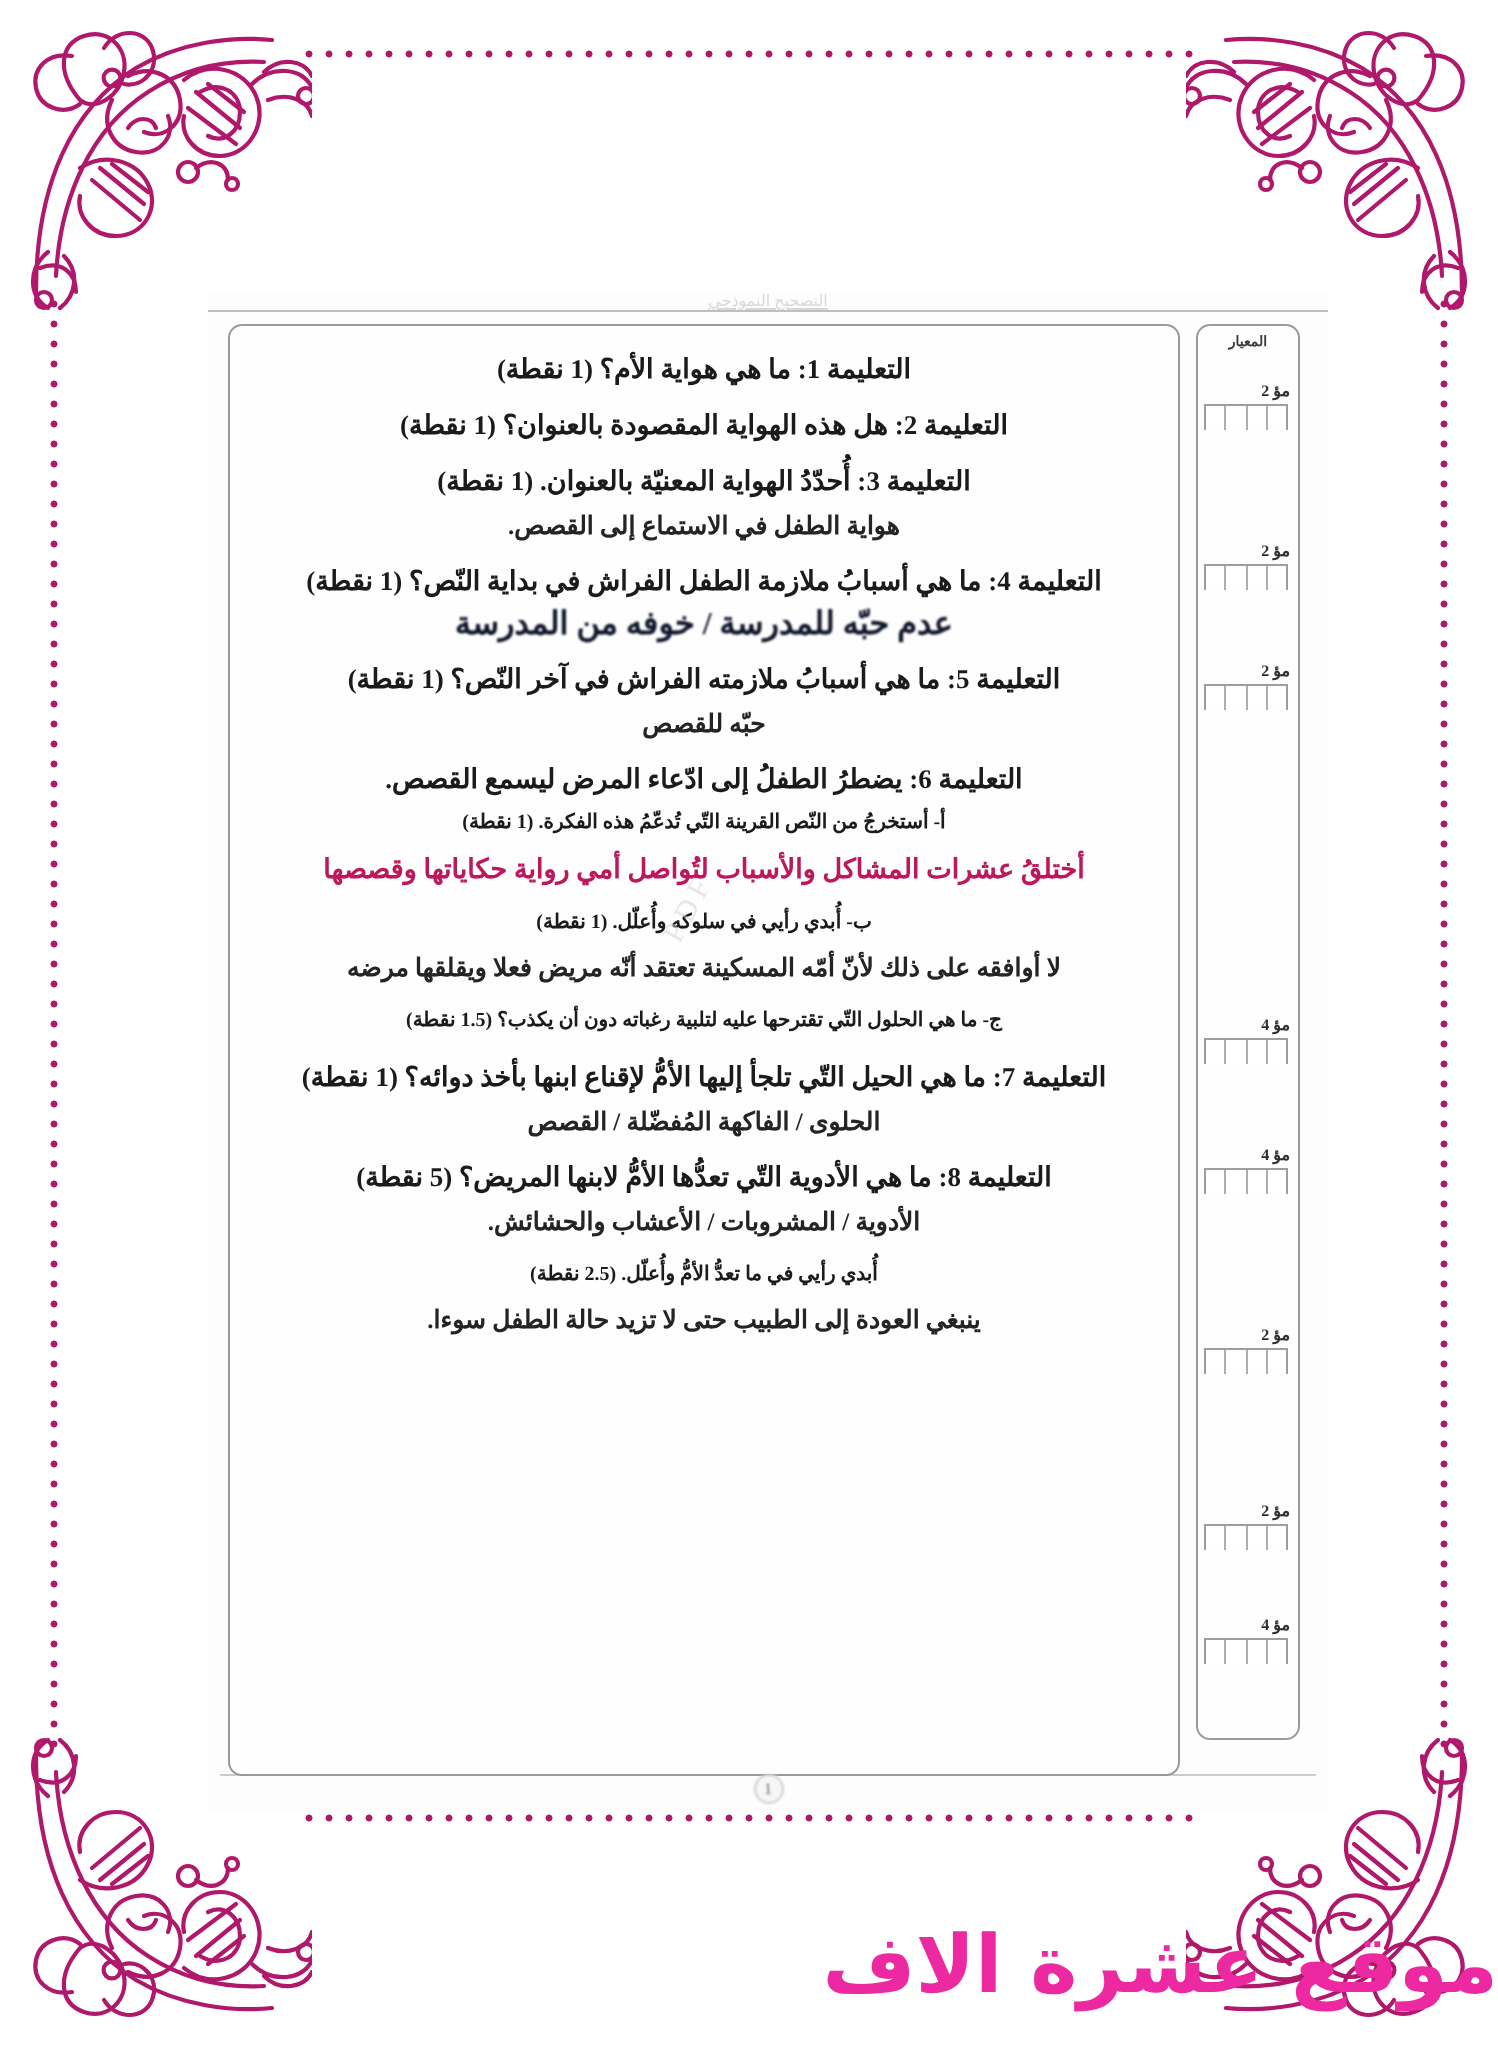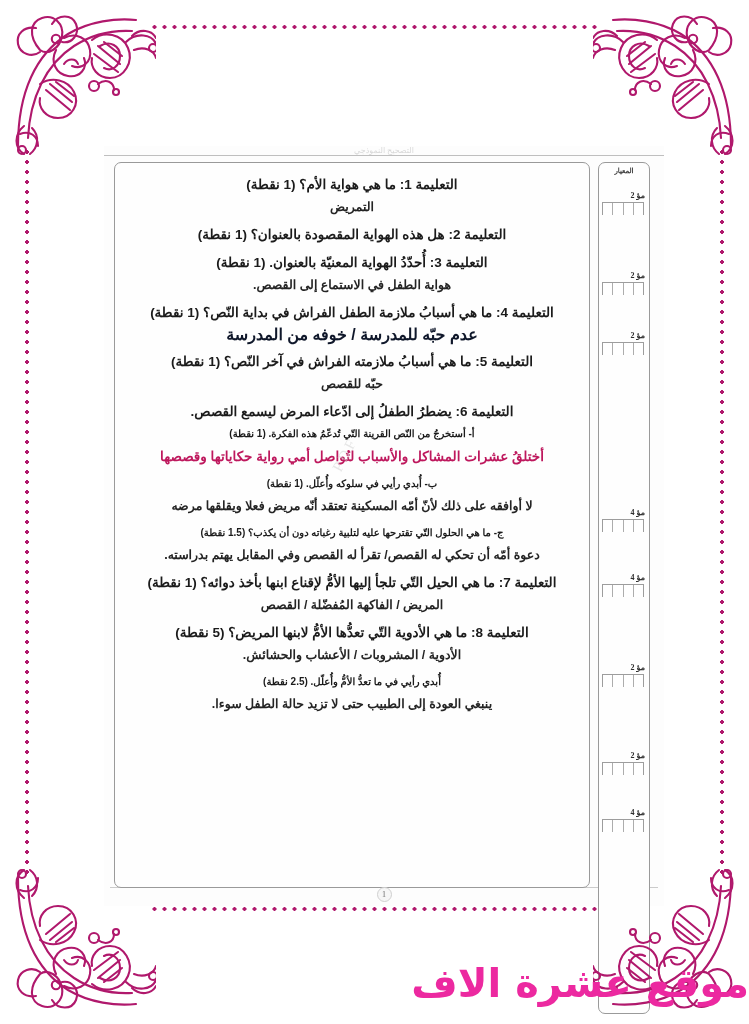--- a/index.html
+++ b/index.html
@@ -71,35 +71,36 @@
     position: absolute;
     top: 0; right: 0; left: 0;
     height: 14px;
     overflow: hidden;
     opacity: .22;
     font-size: 8px;
     color: #555;
     text-align: center;
     letter-spacing: .5px;
     white-space: nowrap;
+    text-decoration: underline;
   }
   .sheet-topline {
     position: absolute;
     top: 9px; left: 0; right: 0;
     border-top: 1px solid #8d8d8d;
     opacity: .55;
   }
 
   
   .criteria-col {
     position: absolute;
     top: 16px;
     right: 14px;
     width: 52px;
-    height: 852px;
+    height: 708px;
     border: 1px solid #9a9a9a;
     border-radius: 7px;
     background: #fefefe;
     box-sizing: border-box;
     padding-top: 4px;
     z-index: 3;
   }
   .criteria-title {
     text-align: center;
     font-size: 7px;
@@ -150,21 +151,21 @@
     box-sizing: border-box;
     padding: 12px 18px 8px 18px;
     z-index: 3;
     overflow: hidden;
   }
 
   .line {
     direction: rtl;
     text-align: center;
     color: #1b1b1b;
-    font-family: Liberation Sans, sans-serif;
+    font-family: Liberation Serif, serif;
     margin: 0 0 4px 0;
     white-space: nowrap;
   }
   .q {
     font-size: 13.5px;
     font-weight: bold;
     line-height: 19px;
     filter: blur(.18px);
   }
   .a {
@@ -462,45 +463,43 @@
             <span></span>
             <span></span>
           </div>
         </div>
       </div>
   </div>
 
   <div class="body-col">
     <div id="entries">
         <div class="line q">التعليمة 1: ما هي هواية الأم؟ (1 نقطة)</div>
-        <div class="line a">التمريض</div>
         <div class="spacer-sm"></div>
         <div class="line q">التعليمة 2: هل هذه الهواية المقصودة بالعنوان؟ (1 نقطة)</div>
         <div class="spacer-sm"></div>
         <div class="line q">التعليمة 3: أُحدّدُ الهواية المعنيّة بالعنوان.  (1 نقطة)</div>
         <div class="line a">هواية الطفل في الاستماع إلى القصص.</div>
         <div class="spacer-sm"></div>
         <div class="line q">التعليمة 4: ما هي أسبابُ ملازمة الطفل الفراش في بداية النّص؟ (1 نقطة)</div>
         <div class="line a-faint">عدم حبّه للمدرسة / خوفه من المدرسة</div>
         <div class="spacer-sm"></div>
         <div class="line q">التعليمة 5: ما هي أسبابُ ملازمته الفراش في آخر النّص؟ (1 نقطة)</div>
         <div class="line a">حبّه للقصص</div>
         <div class="spacer-sm"></div>
         <div class="line q">التعليمة 6: يضطرُ الطفلُ إلى ادّعاء المرض ليسمع القصص.</div>
         <div class="line q-sub">أ- أستخرجُ من النّص القرينة التّي تُدعّمُ هذه الفكرة. (1 نقطة)</div>
         <div class="line quote-bold">أختلقُ عشرات المشاكل والأسباب لتُواصل أمي رواية حكاياتها وقصصها</div>
         <div class="spacer-sm"></div>
         <div class="line q-sub">ب- أُبدي رأيي في سلوكه وأُعلّل. (1 نقطة)</div>
         <div class="line a">لا أوافقه على ذلك لأنّ أمّه المسكينة تعتقد أنّه مريض فعلا ويقلقها مرضه</div>
         <div class="spacer-sm"></div>
         <div class="line q-sub">ج- ما هي الحلول التّي تقترحها عليه لتلبية رغباته دون أن يكذب؟ (1.5 نقطة)</div>
-        <div class="line a">دعوة أمّه أن تحكي له القصص/ تقرأ له القصص وفي المقابل يهتم بدراسته.</div>
         <div class="spacer-sm"></div>
         <div class="line q">التعليمة 7: ما هي الحيل التّي تلجأ إليها الأمُّ لإقناع ابنها بأخذ دوائه؟ (1 نقطة)</div>
-        <div class="line a">المريض / الفاكهة المُفضّلة / القصص</div>
+        <div class="line a">الحلوى / الفاكهة المُفضّلة / القصص</div>
         <div class="spacer-sm"></div>
         <div class="line q">التعليمة 8: ما هي الأدوية التّي تعدُّها الأمُّ لابنها المريض؟ (5 نقطة)</div>
         <div class="line a">الأدوية / المشروبات / الأعشاب والحشائش.</div>
         <div class="spacer-sm"></div>
         <div class="line q-sub">أُبدي رأيي في ما تعدُّ الأمُّ وأُعلّل. (2.5 نقطة)</div>
         <div class="line a">ينبغي العودة إلى الطبيب حتى لا تزيد حالة الطفل سوءا.</div>
         <div class="spacer-sm"></div>
       </div>
   </div>
 

